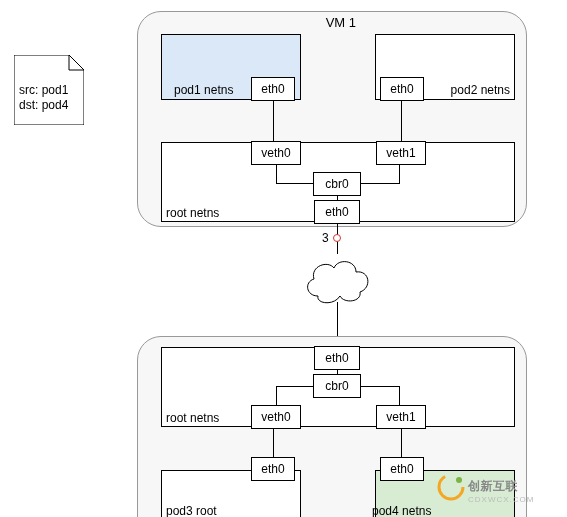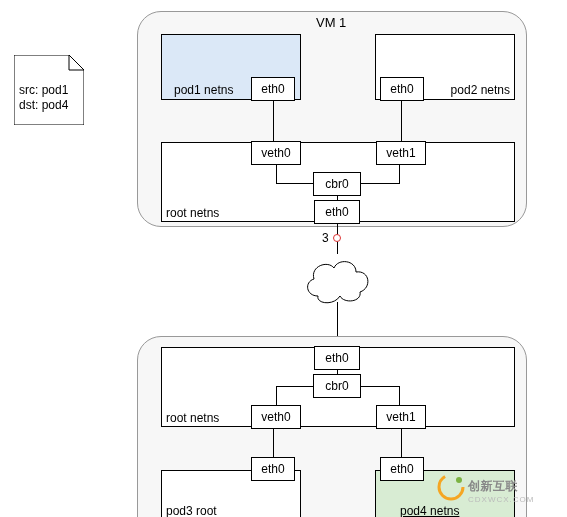--- a/index.html
+++ b/index.html
@@ -19,21 +19,21 @@
     background: #fff;
   }
   .vm-container {
     position: absolute;
     border: 1px solid #999;
     border-radius: 24px;
     background: #f7f7f7;
   }
   .vm-title {
     position: absolute;
-    text-align: left;
+    text-align: right;
     font-size: 13px;
   }
   .inner-label {
     position: absolute;
     font-size: 12px;
   }
   .small-box {
     position: absolute;
     border: 1px solid #000;
     background: #fff;
@@ -166,21 +166,21 @@
 <div class="line-v" style="left:399px; top:386px; height:19px;"></div>
 
 <div class="line-v" style="left:273px; top:428px; height:29px;"></div>
 <div class="line-v" style="left:401px; top:428px; height:29px;"></div>
 
 <div class="box" style="left:161px; top:470px; width:140px; height:66px;"></div>
 <div class="inner-label" style="left:166px; top:504px;">pod3 root</div>
 <div class="small-box" style="left:251px; top:457px; width:44px;">eth0</div>
 
 <div class="box" style="left:375px; top:470px; width:140px; height:66px; background:#d8ecd3;"></div>
-<div class="inner-label" style="left:400px; top:504px;text-decoration:underline;">pod4 netns</div>
+<div class="inner-label" style="left:372px; top:504px;">pod4 netns</div>
 <div class="small-box" style="left:380px; top:457px; width:44px;">eth0</div>
 
 <div class="watermark-icon" style="left:436px; top:472px;">
   <svg width="30" height="30" viewBox="0 0 30 30">
     <circle cx="15" cy="15" r="12" fill="none" stroke="#f5a623" stroke-width="3" stroke-dasharray="50 25"></circle>
     <circle cx="23" cy="8" r="3" fill="#7cb342"></circle>
   </svg>
 </div>
 <div class="watermark" style="left:468px; top:478px;">
   <span>创新互联</span>

